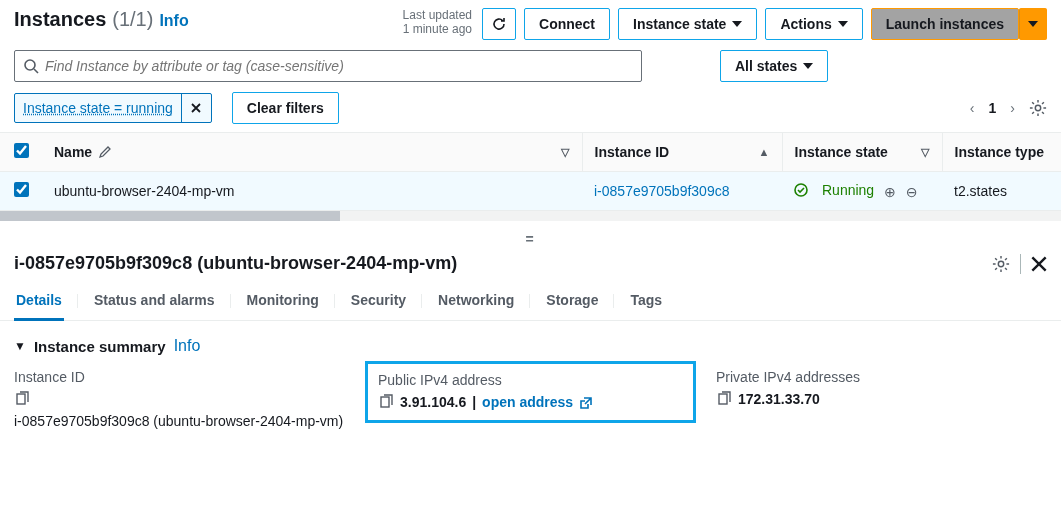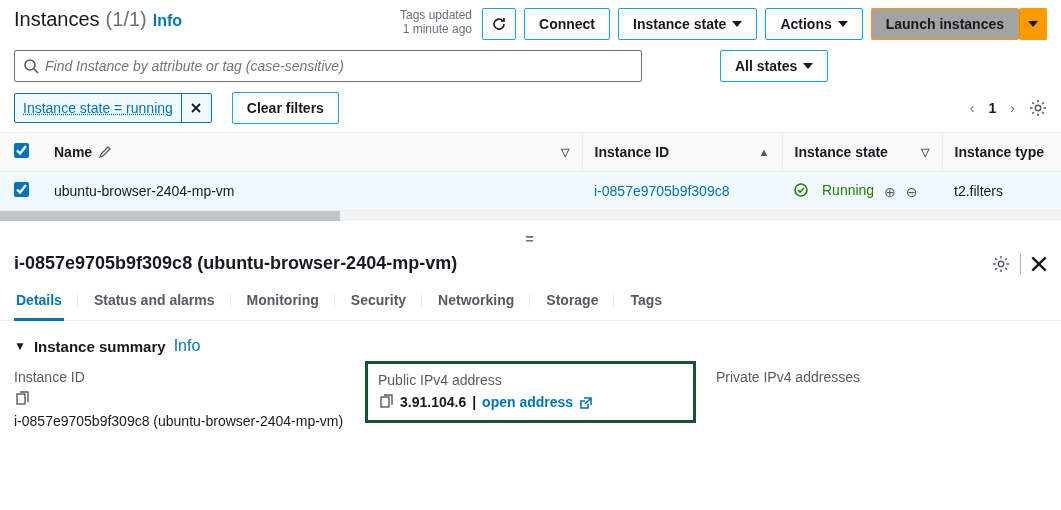--- a/index.html
+++ b/index.html
@@ -2,21 +2,21 @@
 <html><head>
 <meta charset="utf-8">
 <style>
   * { box-sizing: border-box; margin: 0; padding: 0; font-family: "Amazon Ember", "Helvetica Neue", Arial, sans-serif; }
   body { font-size: 14px; color: #16191f; background:#fff; width:1061px; }
   a { color:#0073bb; text-decoration:none; }
 
   
   .hdr { display:flex; align-items:flex-start; padding:8px 14px 6px 14px; gap:8px; }
   .hdr-left { display:flex; align-items:baseline; gap:6px; }
-  .hdr-title { font-size:20px; font-weight:400; }
+  .hdr-title { font-size:20px; font-weight:700; }
   .hdr-count { font-size:20px; color:#687078; font-weight:400;}
   .info-link { font-size:16px; color:#0073bb; font-weight:700; }
   .hdr-spacer { flex:1; }
   .last-upd { text-align:right; font-size:12px; color:#687078; line-height:1.2; margin-right:2px;}
   .btn { background:#fff; border:1px solid #0ea5e9; border-radius:2px; padding:5px 14px; font-size:14px; font-weight:700; color:#16191f; cursor:pointer; display:inline-flex; align-items:center; gap:6px; height:32px;}
   .btn.icon-only { padding:5px 8px; }
   .btn.primary { background:#a3a3a3; border-color:#ff9900; color:#16191f; }
   .btn.primary-caret { background:#ff9900; border-color:#ff9900; padding:5px 8px; border-left:1px solid #d68f1e;}
   .caret { width:0; height:0; border-left:5px solid transparent; border-right:5px solid transparent; border-top:6px solid #16191f; display:inline-block;}
   .btn-group { display:flex; }
@@ -74,35 +74,35 @@
   .summary { padding:16px 14px;}
   .sum-head { display:flex; align-items:center; gap:8px; font-weight:700; font-size:15px; margin-bottom:14px;}
   .tri { cursor:pointer; font-size:12px;}
   .cols { display:flex; gap:20px;}
   .col { flex:1; min-width:0;}
   .lbl { color:#545b64; font-size:14px; margin-bottom:6px;}
   .val-row { display:flex; align-items:flex-end; gap:6px; font-size:14px;font-weight:bold;}
   .copy-ic { width:16px; height:16px; flex:none; cursor:pointer; color:#545b64;}
   .ext-ic { width:14px; height:14px; color:#0073bb;}
   .val-full { font-size:14px; margin-top:6px; max-width:350px; word-break:break-word;}
-  .redbox { border:3px solid #14532d; padding:8px 10px 10px 10px; margin-top:-8px;}
+  .redbox { border:3px solid #0ea5e9; padding:8px 10px 10px 10px; margin-top:-8px;}
   svg { display:block; }
 </style>
 </head>
 <body>
 
 <div class="hdr">
   <div class="hdr-left">
     <span class="hdr-title">Instances</span>
     <span class="hdr-count">(1/1)</span>
     <a href="#" class="info-link">Info</a>
   </div>
   <div class="hdr-spacer"></div>
   <div class="last-upd">
-    <div>Tags updated</div>
+    <div>Last updated</div>
     <div>1 minute ago</div>
   </div>
   <button class="btn icon-only">
     <svg width="16" height="16" viewBox="0 0 16 16">
         <path fill="none" stroke="#16191f" stroke-width="1.6" d="M13 8a5 5 0 1 1-1.5-3.5M13 2v3h-3"></path>
       </svg>
   </button>
   <button class="btn">Connect</button>
   <button class="btn">
     <span>Instance state</span>
@@ -201,21 +201,21 @@
         <span class="running">
           <svg width="14" height="14" viewBox="0 0 14 14">
                 <circle cx="7" cy="7" r="6" fill="none" stroke="#1d8102" stroke-width="1.6"></circle>
                 <path d="M4 7l2 2 4-4" fill="none" stroke="#1d8102" stroke-width="1.6"></path>
               </svg>
           <span>Running</span>
         </span>
         <span class="zoom-ic">⊕</span>
         <span class="zoom-ic">⊖</span>
       </td>
-      <td>t2.filters</td>
+      <td>t2.states</td>
     </tr>
   </tbody>
 </table>
 </div>
 <div class="hscroll">
     <div class="hscroll-thumb"></div>
   </div>
 
 <div class="drag">=</div>
 
@@ -273,15 +273,22 @@
           <a href="#">open address</a>
           <svg class="ext-ic" viewBox="0 0 14 14">
               <path d="M5 2h7v7M12 2L6 8" fill="none" stroke="#0073bb" stroke-width="1.6"></path>
               <path d="M9 8v4H2V5h4" fill="none" stroke="#0073bb" stroke-width="1.6"></path>
             </svg>
         </div>
       </div>
     </div>
     <div class="col">
       <div class="lbl">Private IPv4 addresses</div>
+      <div class="val-row">
+        <svg class="copy-ic" viewBox="0 0 16 16">
+            <rect x="3" y="3" width="8" height="10" fill="none" stroke="#545b64" stroke-width="1.4"></rect>
+            <path d="M6 1h8v10" fill="none" stroke="#545b64" stroke-width="1.4"></path>
+          </svg>
+        <span>172.31.33.70</span>
+      </div>
     </div>
   </div>
 </div>
 
 </body></html>

